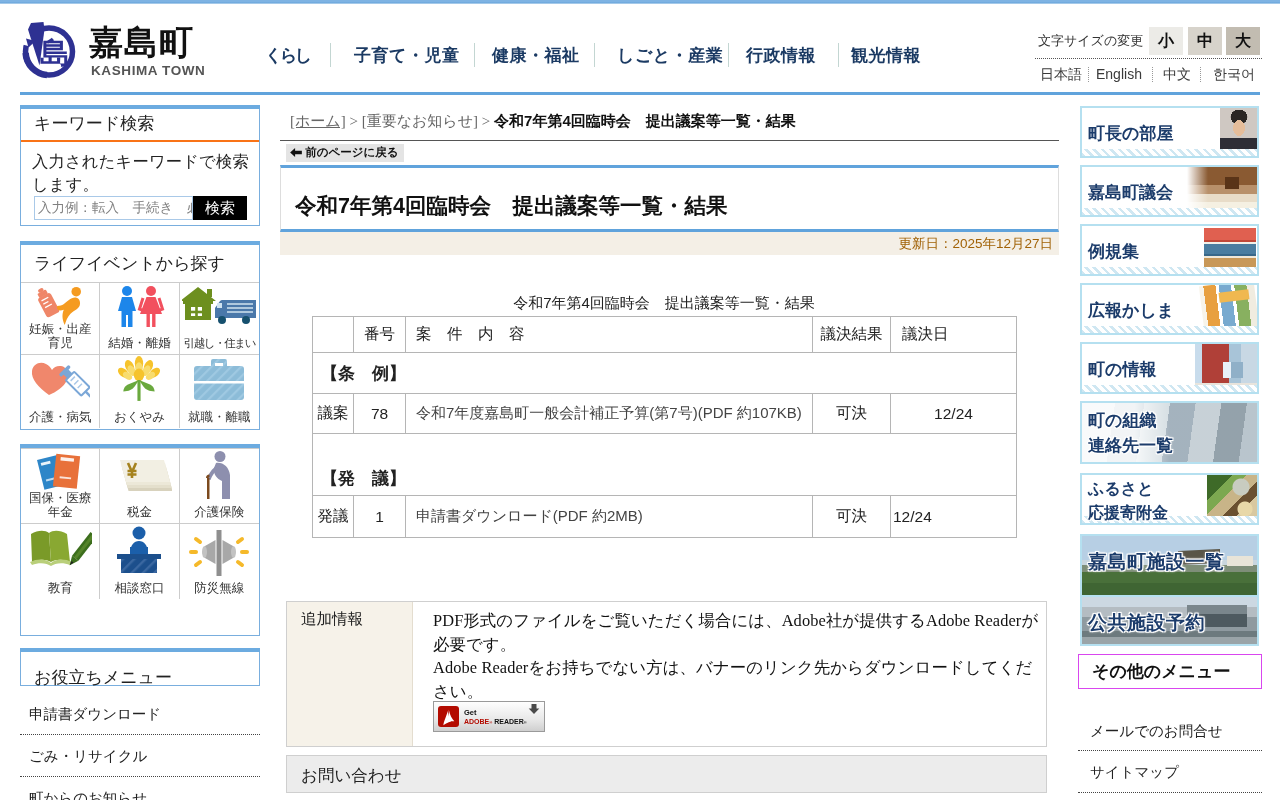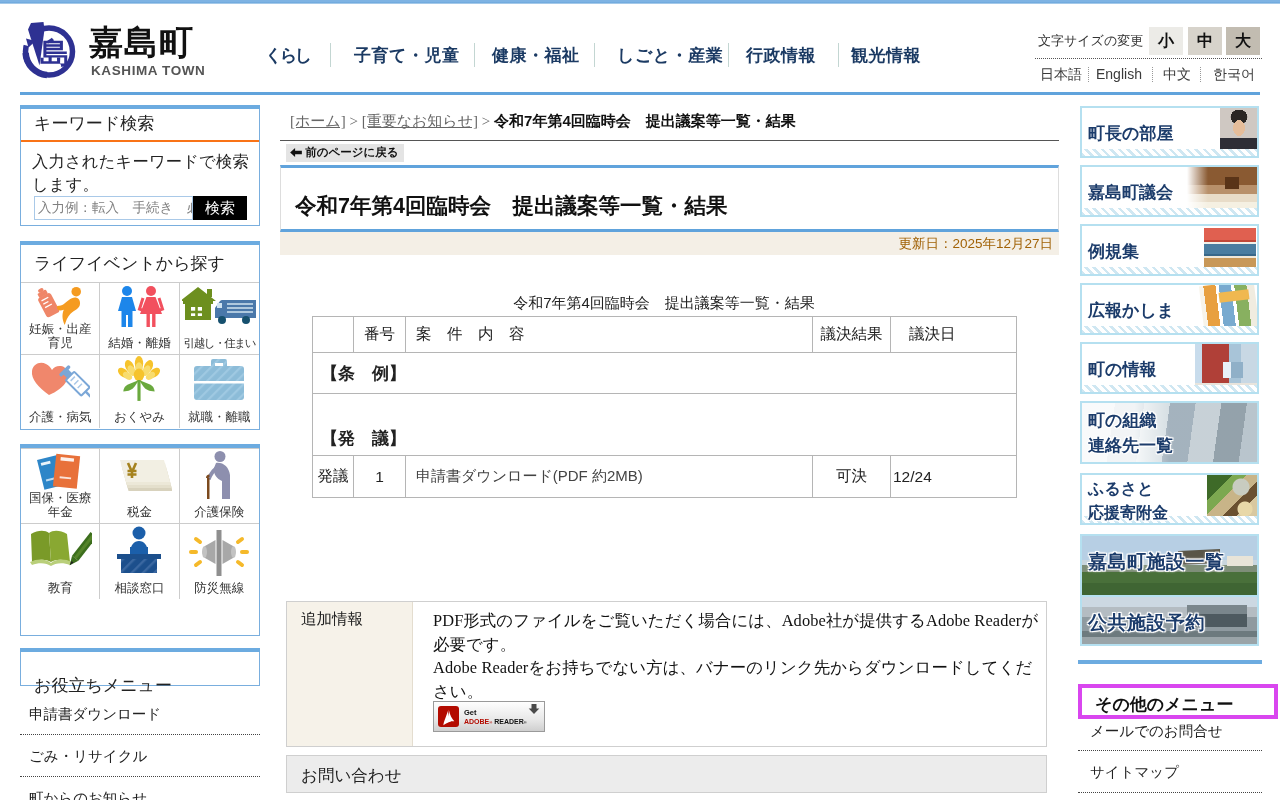--- a/index.html
+++ b/index.html
@@ -281,29 +281,29 @@
             <path d="M54 39 l-4 -3"></path>
           </g>
         </svg>
         <div class="clabel">防災無線</div>
       </div>
   </div>
 </div>
 
 <div class="abs bluebar" style="top:648px"></div>
 <div class="abs lbox" style="top:652px;height:34px">
-  <div class="ltitle" style="padding-top:22px">お役立ちメニュー</div>
+  <div class="ltitle" style="padding-top:14px">お役立ちメニュー</div>
 </div>
 <div class="abs menu-item" style="top:705px">申請書ダウンロード</div>
 <div class="abs mdot" style="top:734px"></div>
 <div class="abs menu-item" style="top:747px">ごみ・リサイクル</div>
 <div class="abs mdot" style="top:776px"></div>
 <div class="abs menu-item" style="top:789px">町からのお知らせ</div>
 
-<div class="abs" id="crumb"><span style="text-decoration:underline">[ホーム]</span> &gt; <span style="text-decoration:underline">[重要なお知らせ]</span> &gt; <b>令和7年第4回臨時会　提出議案等一覧・結果</b></div>
+<div class="abs" id="crumb"><span style="text-decoration:underline">[ホーム]</span> &gt; <span style="">[重要なお知らせ]</span> &gt; <b>令和7年第4回臨時会　提出議案等一覧・結果</b></div>
 <div class="abs" id="crumbline"></div>
 <div class="abs" id="backbtn"><svg width="12" height="9" viewBox="0 0 13 10" style="vertical-align:-1px">
       <path d="M0 5 L5.5 0 L5.5 3 L13 3 L13 7 L5.5 7 L5.5 10 Z" fill="#111"></path>
     </svg> 前のページに戻る</div>
 <div class="abs" id="titlebox"></div>
 <div class="abs" id="h1t">令和7年第4回臨時会　提出議案等一覧・結果</div>
 <div class="abs" id="updbar">更新日：2025年12月27日</div>
 <div class="abs" id="caption">令和7年第4回臨時会　提出議案等一覧・結果</div>
 
 <table class="res">
@@ -313,25 +313,32 @@
       <col style="width:407px">
       <col style="width:78px">
       <col style="width:126px">
     </colgroup>
 <tbody>
       <tr style="height:36px">
   <td></td>
   <td class="sans" style="text-align:center">番号</td>
   <td class="sans" style="padding-left:10px">案　件　内　容</td>
   <td class="sans" style="text-align:center">議決結果</td>
-  <td class="sans" style="padding-left:18px">議決日</td>
+  <td class="sans" style="padding-left:11px">議決日</td>
 </tr>
 <tr style="height:41px">
         <td colspan="5" class="sans" style="font-size:17px;font-weight:bold;padding-left:8px">【条　例】</td>
       </tr>
+<tr style="height:40px">
+  <td style="text-align:center">議案</td>
+  <td style="text-align:center">78</td>
+  <td class="sans" style="padding-left:10px;color:#444;font-size:15px;white-space:nowrap;overflow:hidden">令和7年度嘉島町一般会計補正予算(第7号)(PDF 約107KB)</td>
+  <td style="text-align:center">可決</td>
+  <td style="text-align:center">12/24</td>
+</tr>
 <tr style="height:29px">
         <td colspan="5" style="border:none;border-left:1px solid #b5b5b5;border-right:1px solid #b5b5b5"></td>
       </tr>
 <tr style="height:33px">
         <td colspan="5" class="sans" style="border-top:none;font-size:17px;font-weight:bold;padding-left:8px">【発　議】</td>
       </tr>
 <tr style="height:42px">
   <td style="text-align:center">発議</td>
   <td style="text-align:center">1</td>
   <td class="sans" style="padding-left:10px;color:#444;font-size:15px;white-space:nowrap">申請書ダウンロード(PDF 約2MB)</td>
@@ -417,19 +424,19 @@
 <span style="position:absolute;right:4px;top:20px;width:26px;height:10px;background:#e8e4d8;z-index:1"></span>
   </div>
 <div class="abs banner" style="top:595px;height:51px" id="b9">
     <span class="btxt" style="top:13px;font-size:19px;letter-spacing:0.5px">公共施設予約</span>
 <span style="position:absolute;left:0;top:0;width:100%;height:100%;background:
 linear-gradient(180deg,#ccd8e2 0 22%,#b4bcc2 22% 42%,#8f9aa0 42% 72%,#6d7a7e 72% 86%,#9aa4a8 86%)"></span>
 <span style="position:absolute;right:10px;top:8px;width:60px;height:22px;background:linear-gradient(180deg,#7a868c 0 40%,#4e5a60 40%);z-index:1"></span>
   </div>
 
 <div class="abs" style="left:1078px;top:660px;width:184px;height:4px;background:#6cabe0"></div>
-<div class="abs" style="left:1078px;top:684px;width:200px;height:35px;border:4px solid #d946ef;background:#fff">
+<div class="abs" style="left:1078px;top:654px;width:184px;height:35px;border:1px solid #d946ef;background:#fff">
   <div class="sans" style="font-size:17px;font-weight:bold;color:#111;padding:5px 0 0 13px">その他のメニュー</div>
 </div>
 <div class="abs rmenu" style="top:722px">メールでのお問合せ</div>
 <div class="abs rdot" style="top:750px"></div>
 <div class="abs rmenu" style="top:763px">サイトマップ</div>
 <div class="abs rdot" style="top:792px"></div>
 
 </body></html>

